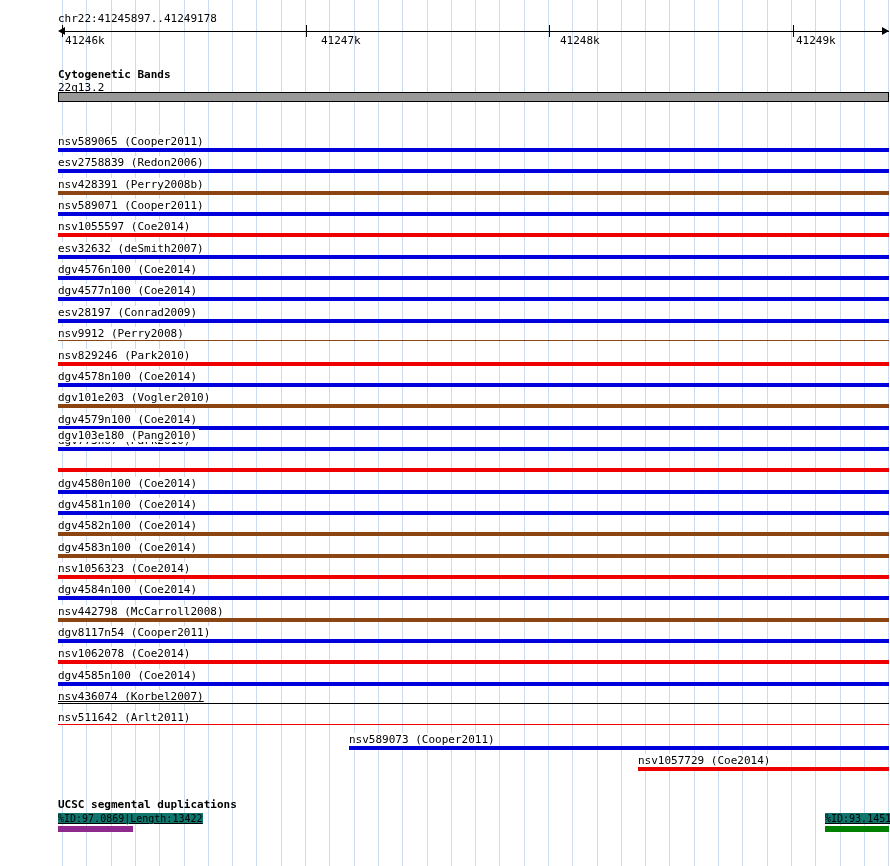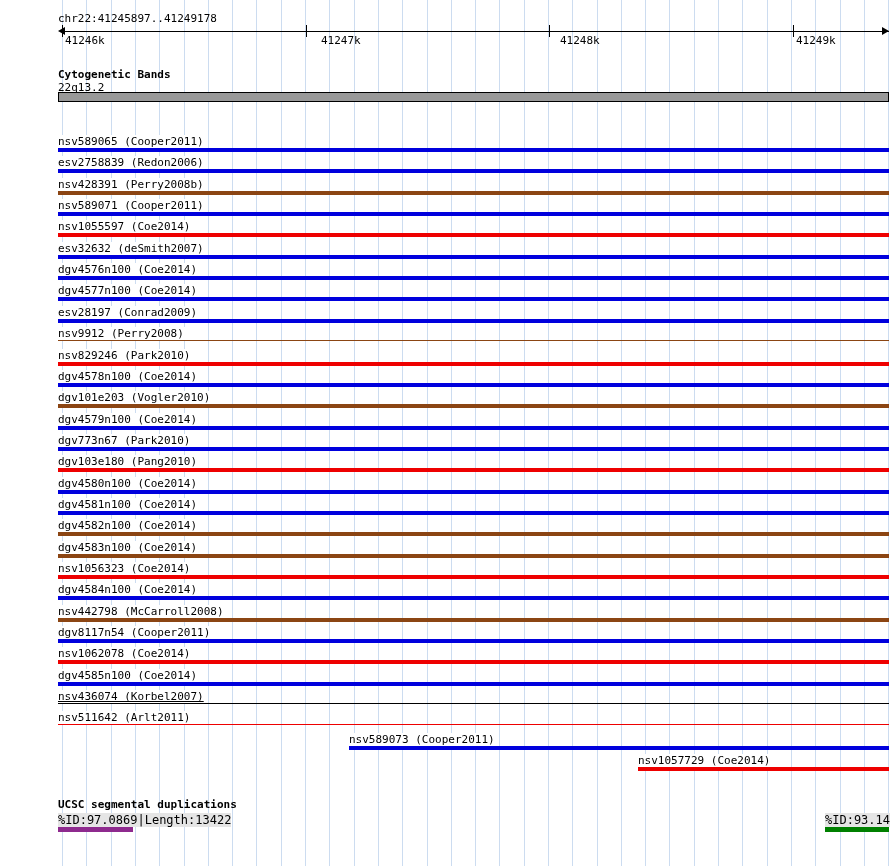--- a/index.html
+++ b/index.html
@@ -124,25 +124,26 @@
     height: 1px;
     z-index: 3;
   }
   .segdup-bar {
     position: absolute;
     height: 6px;
     z-index: 4;
   }
   .segdup-label {
     position: absolute;
-    font-size: 12px;
-    white-space: nowrap;
-    color: #000;
-    background: #e5e5e5;
+    font-size: 10px;
+    white-space: nowrap;
+    color: #000;
+    background: #0f766e;
     z-index: 5;
+    text-decoration: underline;
   }
 </style>
 </head>
 <body>
 
 <div id="stage">
 
   <div id="gridlines">
       <div class="gridline" style="left: 62px; background: rgb(204, 220, 240);"></div>
       <div class="gridline" style="left: 86px; background: rgb(204, 220, 240);"></div>
@@ -225,21 +226,21 @@
       <div class="variant-label" style="top: 349px; left: 58px;">nsv829246 (Park2010)</div>
       <div class="variant-bar" style="top: 362px; left: 58px; width: 831px; background: rgb(238, 0, 0);"></div>
       <div class="variant-label" style="top: 370px; left: 58px;">dgv4578n100 (Coe2014)</div>
       <div class="variant-bar" style="top: 383px; left: 58px; width: 831px; background: rgb(0, 0, 221);"></div>
       <div class="variant-label" style="top: 391px; left: 58px;">dgv101e203 (Vogler2010)</div>
       <div class="variant-bar" style="top: 404px; left: 58px; width: 831px; background: rgb(139, 69, 19);"></div>
       <div class="variant-label" style="top: 413px; left: 58px;">dgv4579n100 (Coe2014)</div>
       <div class="variant-bar" style="top: 426px; left: 58px; width: 831px; background: rgb(0, 0, 221);"></div>
       <div class="variant-label" style="top: 434px; left: 58px;">dgv773n67 (Park2010)</div>
       <div class="variant-bar" style="top: 447px; left: 58px; width: 831px; background: rgb(0, 0, 221);"></div>
-      <div class="variant-label" style="top: 455px; left: 58px;">dgv103e180 (Pang2010)</div>
+      <div class="variant-label" style="top: 429px; left: 58px;">dgv103e180 (Pang2010)</div>
       <div class="variant-bar" style="top: 468px; left: 58px; width: 831px; background: rgb(238, 0, 0);"></div>
       <div class="variant-label" style="top: 477px; left: 58px;">dgv4580n100 (Coe2014)</div>
       <div class="variant-bar" style="top: 490px; left: 58px; width: 831px; background: rgb(0, 0, 221);"></div>
       <div class="variant-label" style="top: 498px; left: 58px;">dgv4581n100 (Coe2014)</div>
       <div class="variant-bar" style="top: 511px; left: 58px; width: 831px; background: rgb(0, 0, 221);"></div>
       <div class="variant-label" style="top: 519px; left: 58px;">dgv4582n100 (Coe2014)</div>
       <div class="variant-bar" style="top: 532px; left: 58px; width: 831px; background: rgb(139, 69, 19);"></div>
       <div class="variant-label" style="top: 541px; left: 58px;">dgv4583n100 (Coe2014)</div>
       <div class="variant-bar" style="top: 554px; left: 58px; width: 831px; background: rgb(139, 69, 19);"></div>
       <div class="variant-label" style="top: 562px; left: 58px;">nsv1056323 (Coe2014)</div>

